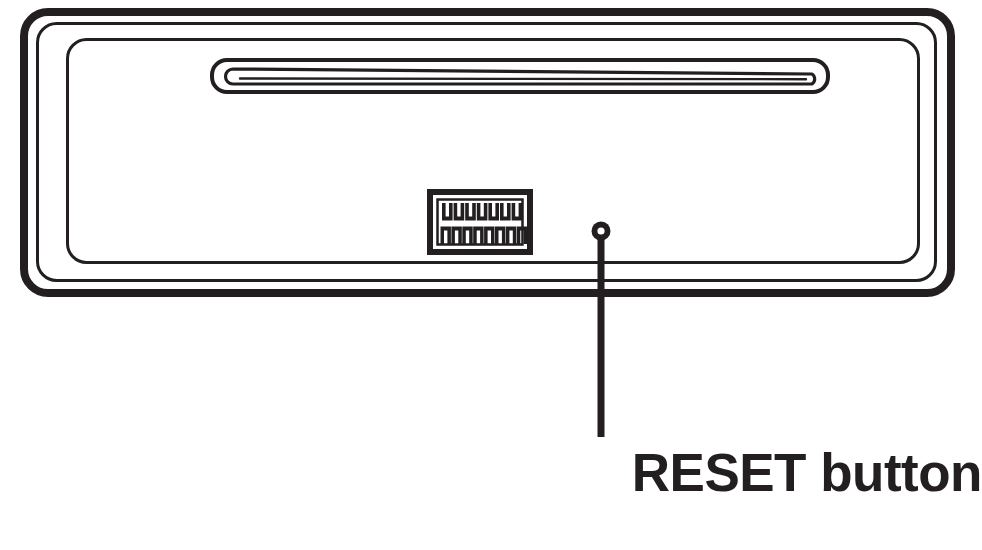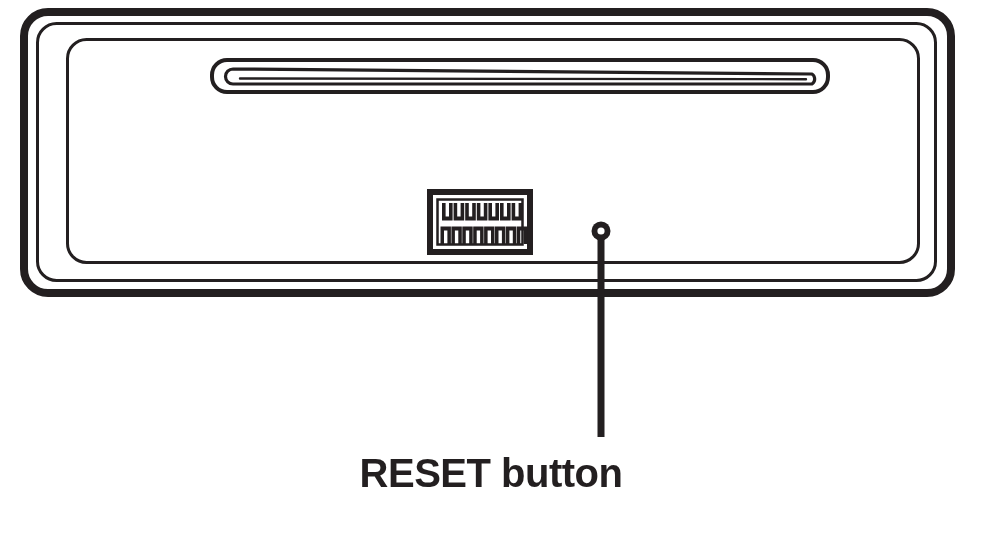--- a/index.html
+++ b/index.html
@@ -26,24 +26,24 @@
     top: 0;
     width: 982px;
     height: 550px;
     display: block;
   }
   .caption {
     position: absolute;
     left: 0;
     top: 441px;
     width: 982px;
-    text-align: center;
+    text-align: right;
     font-family: "Liberation Sans", sans-serif;
     font-weight: bold;
-    font-size: 40px;
+    font-size: 53px;
     line-height: 64px;
     letter-spacing: -0.5px;
     color: #231f20;
     white-space: nowrap;
     user-select: none;
   }
 </style>
 </head>
 <body>
 

